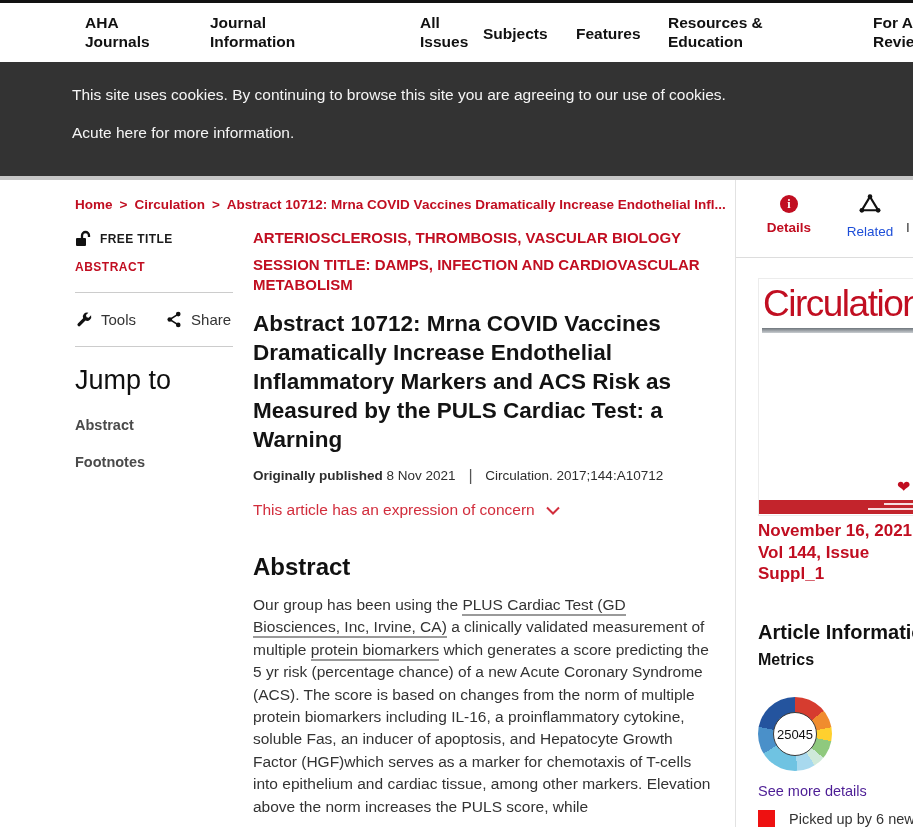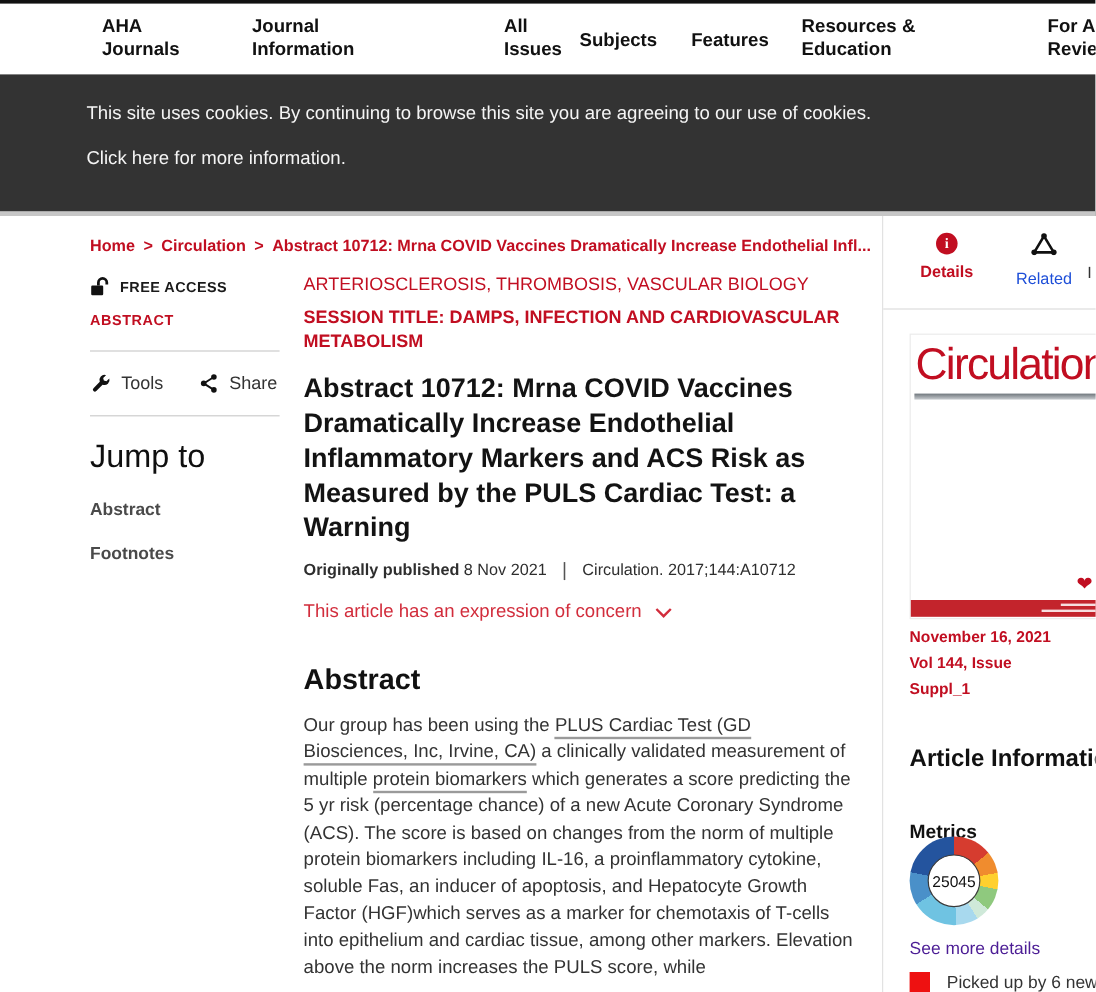--- a/index.html
+++ b/index.html
@@ -23,21 +23,21 @@
   .access-row{display:flex;align-items:center;gap:9px;}
   .access-label{font-size:12px;font-weight:700;color:#1a1a1a;letter-spacing:.4px;}
   .abstract-tag{margin-top:13px;font-size:12px;font-weight:700;color:#c10e21;letter-spacing:.5px;cursor:pointer;}
   .sb-divider{border:none;border-top:1px solid #ccc;margin:18px 0;width:158px;}
   .tools-row{display:flex;gap:30px;align-items:center;}
   .tool-btn{display:flex;align-items:center;gap:9px;font-size:15px;color:#333;cursor:pointer;}
   .jump-title{margin-top:16px;font-size:27px;font-weight:400;color:#0f0f0f;}
   .jump-link{margin-top:21px;font-size:14.5px;font-weight:700;color:#4a4a4a;cursor:pointer;}
   
   .main{position:absolute;left:253px;top:228px;width:459px;}
-  .cats{font-size:15px;font-weight:400;color:#c10e21;line-height:20px;cursor:pointer;}
+  .cats{font-size:15px;font-weight:700;color:#c10e21;line-height:20px;cursor:pointer;}
   .session{margin-top:7px;font-size:15px;font-weight:700;color:#c10e21;line-height:20px;}
   .title{margin-top:14px;font-size:22.5px;font-weight:700;color:#131313;line-height:29px;}
   .author{margin-top:16px;font-size:15px;font-weight:700;color:#4f4f4f;}
   .publine{margin-top:13px;font-size:13.5px;color:#2e2e2e;}
   .publine .plabel{font-weight:700;}
   .publine .pipe{display:inline-block;margin:0 9px;color:#555;font-size:16px;vertical-align:-1px;}
   .concern{margin-top:16px;display:flex;align-items:center;gap:11px;font-size:15.5px;color:#d22d3c;cursor:pointer;}
   .abs-head{margin-top:34px;font-size:24px;font-weight:700;color:#111;}
   .abs-text{margin-top:13px;font-size:15.5px;line-height:22.4px;color:#333;}
   .annot{border-bottom:2px solid #9a9a9a;padding-bottom:1px;}
@@ -51,23 +51,23 @@
   .tab-cut{left:170px;top:40px;font-size:13.5px;color:#333;position:absolute;}
   .info-ic{display:inline-block;width:18px;height:18px;border-radius:50%;background:#c10e21;color:#fff;font-size:12px;font-weight:700;line-height:18px;font-family:"Liberation Serif",serif;}
   
   .cover{position:absolute;left:22px;top:98px;width:172px;height:236px;background:#fff;border:1px solid #ececec;cursor:pointer;}
   .masthead{position:absolute;left:4px;top:4px;font-size:37px;color:#c10e21;letter-spacing:-1.5px;white-space:nowrap;}
   .mast-rule{position:absolute;left:3px;top:49px;width:168px;height:5px;background:linear-gradient(#6f767c,#c9cdd1);}
   .aha-heart{position:absolute;left:138px;top:198px;font-size:16px;color:#c10e21;}
   .cover-bar{position:absolute;left:0;top:221px;width:172px;height:14px;background:#c3242c;}
   .cover-bar .tl{position:absolute;right:5px;height:2px;background:rgba(255,255,255,.85);}
   
-  .issue{position:absolute;left:22px;top:340px;font-size:13px;font-weight:700;color:#c10e21;line-height:21.5px;white-space:nowrap;cursor:pointer;}
+  .issue{position:absolute;left:22px;top:340px;font-size:17px;font-weight:700;color:#c10e21;line-height:21.5px;white-space:nowrap;cursor:pointer;}
   .art-info{position:absolute;left:22px;top:441px;font-size:20px;font-weight:700;color:#111;white-space:nowrap;}
-  .metrics-h{position:absolute;left:22px;top:505px;font-size:16px;font-weight:700;color:#111;}
+  .metrics-h{position:absolute;left:22px;top:471px;font-size:16px;font-weight:700;color:#111;}
   .donut{position:absolute;left:22px;top:517px;width:74px;height:74px;border-radius:50%;cursor:pointer;
     background:conic-gradient(from -50deg,
       #24549e 0% 14%, #d63c2f 14% 28%, #f08c2e 28% 36%, #ffd02e 36% 42%,
       #8fc97e 42% 50%, #cfe9d9 50% 55%, #a8d9ee 55% 63%, #6fc3e2 63% 80%,
       #4a90c9 80% 92%, #24549e 92% 100%);}
   .donut-inner{position:absolute;left:15px;top:15px;width:42px;height:42px;border-radius:50%;background:#fff;border:1px solid #3a3a3a;
     display:flex;align-items:center;justify-content:center;font-size:13px;color:#111;}
   .see-more{position:absolute;left:22px;top:603px;font-size:14.5px;color:#4c1d95;cursor:pointer;}
   .news-row{position:absolute;left:22px;top:630px;display:flex;align-items:flex-start;gap:14px;white-space:nowrap;}
   .news-sq{width:17px;height:17px;background:#ee1111;flex:0 0 auto;}
@@ -82,36 +82,36 @@
   <div class="navitem" style="left:85px;top:10px;width:80px;">AHA Journals</div>
   <div class="navitem" style="left:383px;top:10px;width:70px;margin-left:37px;">All Issues</div>
   <div class="navitem" style="left:483px;top:21px;">Subjects</div>
   <div class="navitem" style="left:576px;top:21px;">Features</div>
   <div class="navitem" style="left:668px;top:10px;width:142px;">Resources &amp; Education</div>
   <div class="navitem" style="left:873px;top:10px;width:120px;">For Authors &amp; Reviewers</div>
 </div>
 
 <div class="cookie">
   <div class="l1">This site uses cookies. By continuing to browse this site you are agreeing to our use of cookies.</div>
-  <div class="l2">Click here for more information.</div>
+  <div class="l2">Acute here for more information.</div>
 </div>
 
 <div class="breadcrumb">
   <a>Home</a><span class="sep">&gt;</span><a>Circulation</a><span class="sep">&gt;</span><a>Abstract 10712: Mrna COVID Vaccines Dramatically Increase Endothelial Infl...</a>
 </div>
 
 <div class="sidebar">
   <div class="access-row">
     <span>
       <svg width="16" height="17" viewBox="0 0 16 17">
         <rect x="1" y="8" width="10" height="8" rx="1" fill="#111"></rect>
         <path d="M7 8 V5.5 a3.5 3.5 0 0 1 7 0 V7" fill="none" stroke="#111" stroke-width="2.3"></path>
       </svg>
     </span>
-    <span class="access-label">FREE ACCESS</span>
+    <span class="access-label">FREE TITLE</span>
   </div>
   <div class="abstract-tag">ABSTRACT</div>
   <hr class="sb-divider">
   <div class="tools-row">
     <div class="tool-btn">
       <span>
         <svg width="17" height="17" viewBox="0 0 24 24">
           <path d="M22.7 6.1a6 6 0 0 1-7.9 7.4L7.4 20.9a2.3 2.3 0 0 1-3.3-3.3l7.4-7.4A6 6 0 0 1 18.9 2.3l-3.4 3.4.8 3 3 .8 3.4-3.4z" fill="#111"></path>
         </svg>
       </span>

